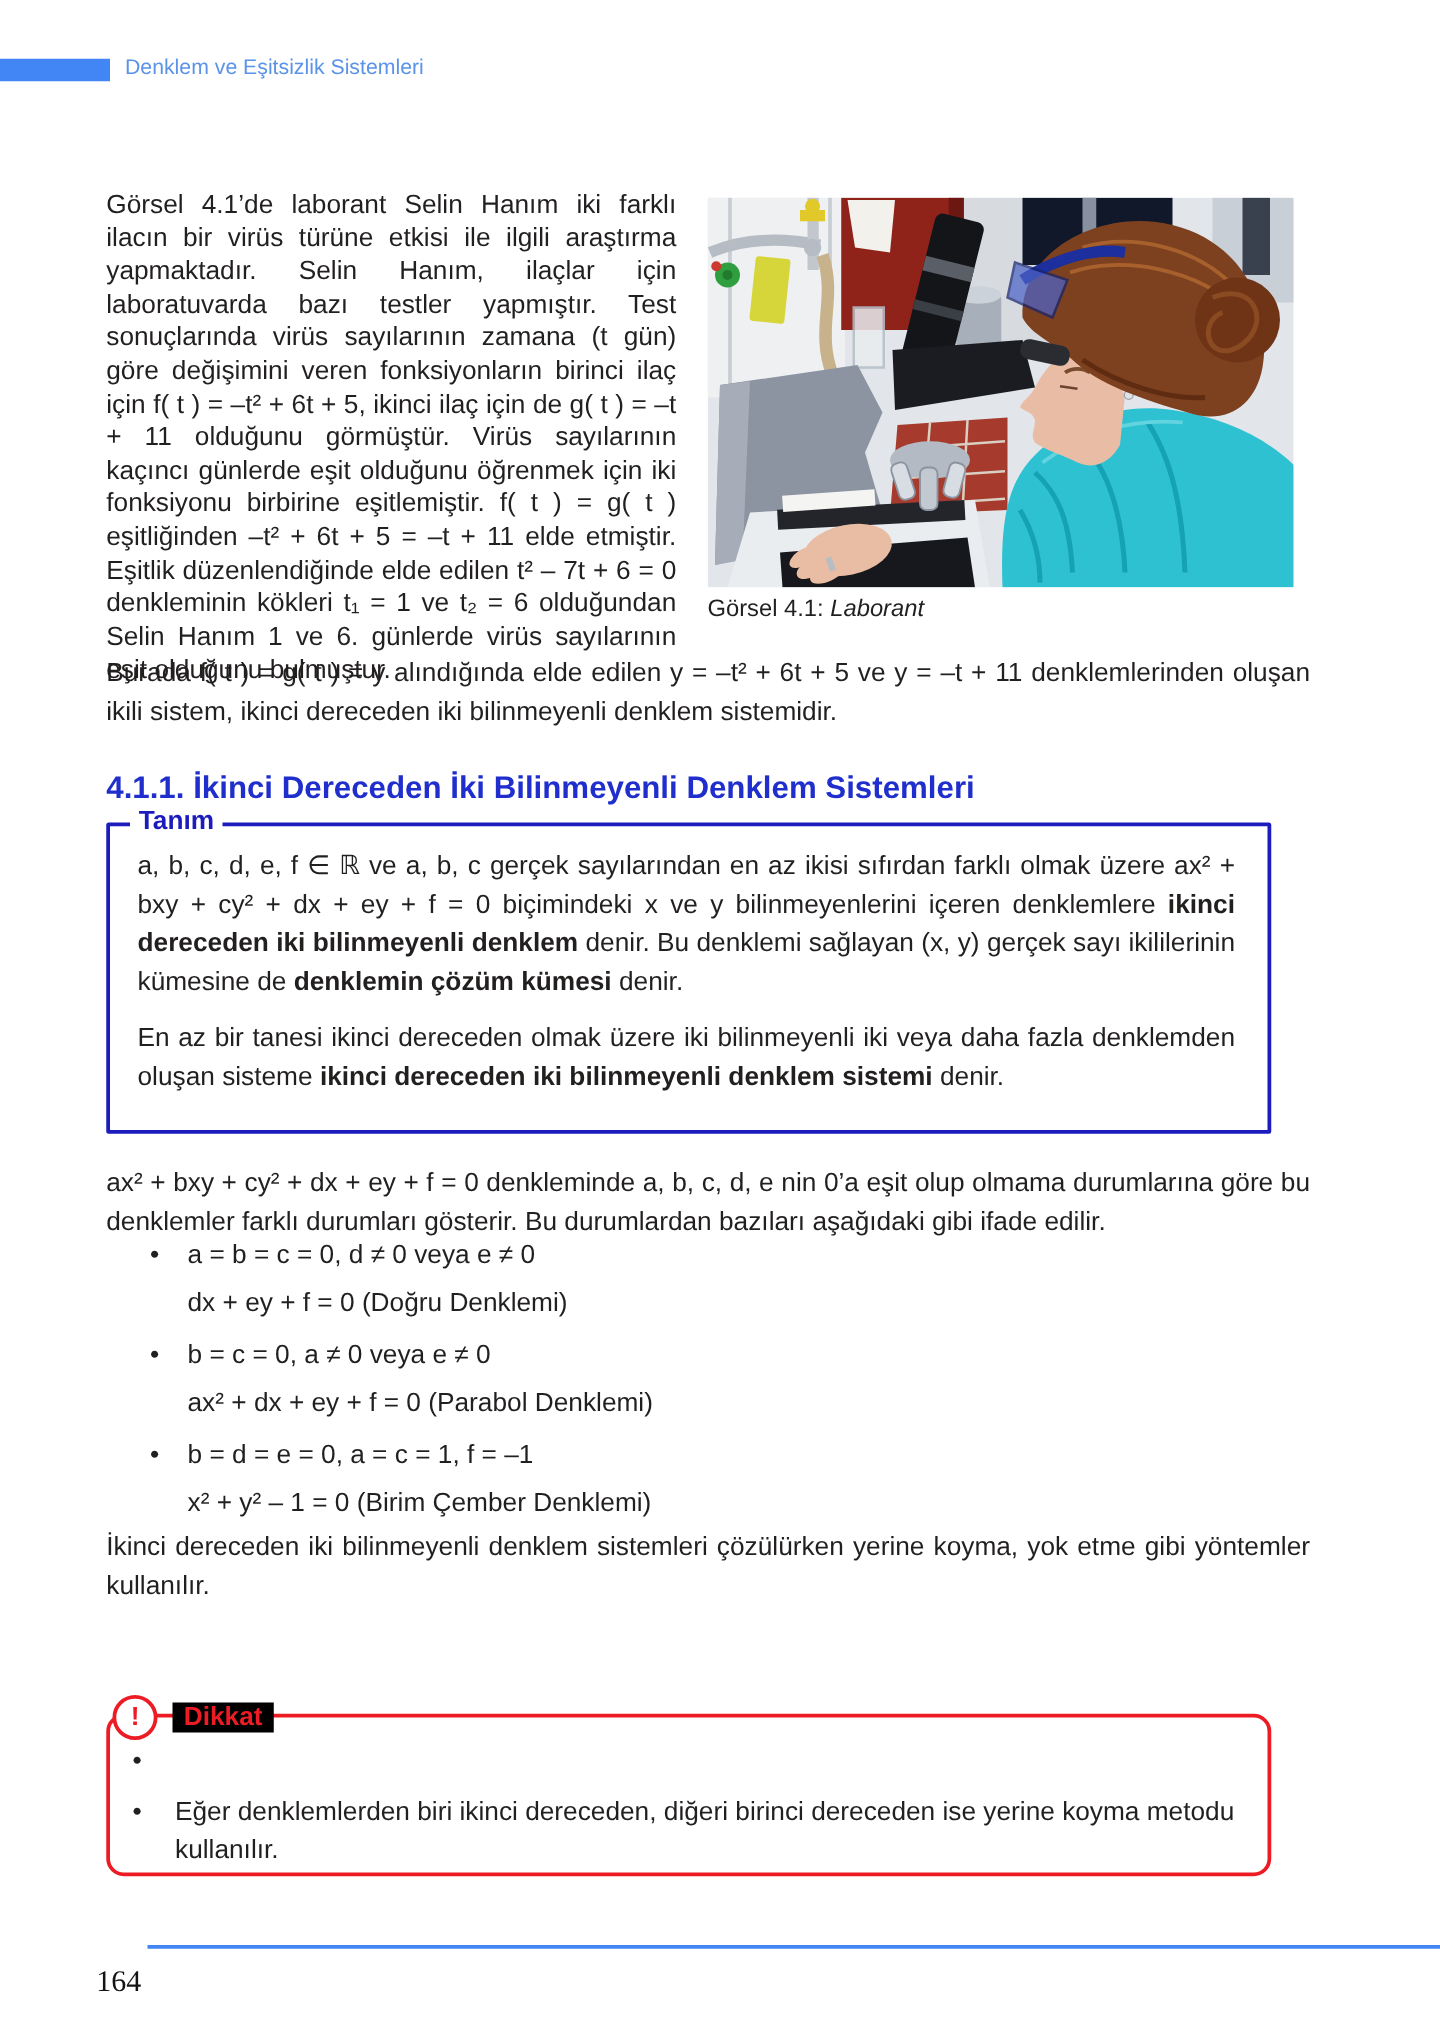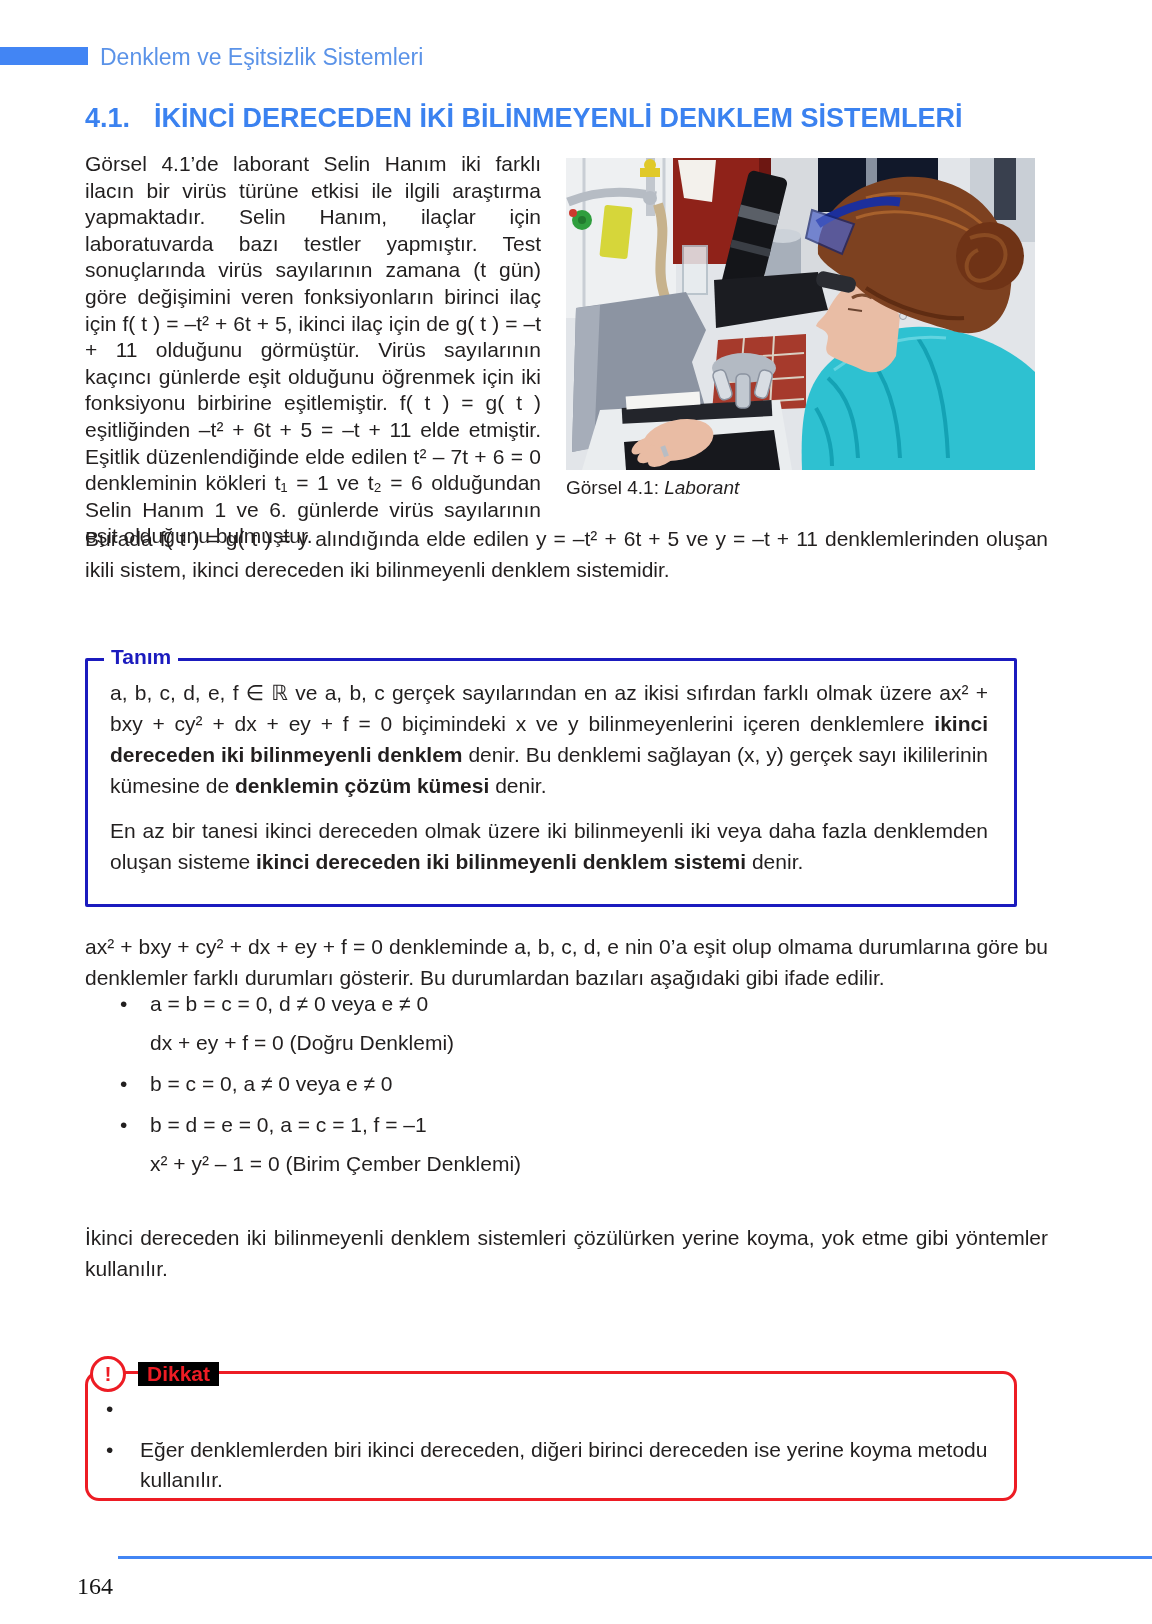--- a/index.html
+++ b/index.html
@@ -3,21 +3,21 @@
 <meta charset="utf-8">
 <style>
   html,body{margin:0;padding:0;background:#ffffff;}
   .page{
     position:relative;width:1152px;height:1624px;background:#ffffff;
     font-family:"Liberation Sans",sans-serif;color:#221f1f;overflow:hidden;
   }
   .abs{position:absolute;}
   
   .accent-bar{left:0;top:47px;width:88px;height:18px;background:#4285f4;}
-  .breadcrumb{left:100px;top:44px;font-size:23px;color:#5b93e8;}
+  .breadcrumb{left:100px;top:44px;font-size:17px;color:#5b93e8;}
   
   .h1{left:85px;top:103px;font-size:27px;font-weight:bold;color:#3b82f0;white-space:nowrap;}
   .h1 .num{margin-right:24px;}
   .h2{left:85px;top:616px;font-size:25px;font-weight:bold;color:#1f2ecc;white-space:nowrap;}
   
   .body-txt{font-size:21px;line-height:31px;text-align:justify;}
   .intro{left:85px;top:151px;width:456px;font-size:21px;line-height:26.6px;text-align:justify;}
   .p2{left:85px;top:523px;width:963px;}
   .p-after-box{left:85px;top:931px;width:963px;}
   .p-methods{left:85px;top:1222px;width:963px;}
@@ -55,23 +55,20 @@
   .footer-line{left:118px;top:1556px;width:1034px;height:3px;background:#4285f4;}
 </style>
 </head>
 <body>
 
 <div class="page">
 
   <div class="abs accent-bar"></div>
   <div class="abs breadcrumb">Denklem ve Eşitsizlik Sistemleri</div>
 
-  <div class="abs h1">
-    <span class="num">4.1.</span><span>İKİNCİ DERECEDEN İKİ BİLİNMEYENLİ DENKLEM SİSTEMLERİ</span>
-  </div>
 
   <div class="abs intro">Görsel 4.1’de laborant Selin Hanım iki farklı ilacın bir virüs türüne etkisi ile ilgili araştırma yapmaktadır. Selin Hanım, ilaçlar için laboratuvarda bazı testler yapmıştır. Test sonuçlarında virüs sayılarının zamana (t gün) göre değişimini veren fonksiyonların birinci ilaç için f( t ) = –t² + 6t + 5, ikinci ilaç için de g( t ) = –t + 11 olduğunu görmüştür. Virüs sayılarının kaçıncı günlerde eşit olduğunu öğrenmek için iki fonksiyonu birbirine eşitlemiştir. f( t ) = g( t ) eşitliğinden –t² + 6t + 5 = –t + 11 elde etmiştir. Eşitlik düzenlendiğinde elde edilen t² – 7t + 6 = 0 denkleminin kökleri t₁ = 1 ve t₂ = 6 olduğundan Selin Hanım 1 ve 6. günlerde virüs sayılarının eşit olduğunu bulmuştur.</div>
 
   <div class="abs photo">
     <svg width="469" height="312" viewBox="0 0 469 312" xmlns="http://www.w3.org/2000/svg">
 
       <rect width="469" height="312" fill="#e2e5e9"></rect>
       <rect x="0" y="0" width="110" height="160" fill="#eef0f2"></rect>
       <line x1="18" y1="0" x2="18" y2="150" stroke="#c9ced5" stroke-width="3"></line>
       <line x1="98" y1="0" x2="98" y2="150" stroke="#c9ced5" stroke-width="3"></line>
@@ -156,20 +153,24 @@
       <rect x="250" y="116" width="40" height="16" rx="7" fill="#2a2c32" transform="rotate(12 270 124)"></rect>
     </svg>
   </div>
   <div class="abs caption">
     <span class="lbl">Görsel 4.1:</span>
     <span class="it">Laborant</span>
   </div>
 
   <div class="abs body-txt p2">Burada f( t ) = g( t ) = y alındığında elde edilen y = –t² + 6t + 5  ve  y = –t + 11 denklemlerinden oluşan ikili sistem, ikinci dereceden iki bilinmeyenli denklem sistemidir.</div>
 
+  <div class="abs h2">
+    <span>4.1.1.</span>
+    <span>İkinci Dereceden İki Bilinmeyenli Denklem Sistemleri</span>
+  </div>
 
   <div class="abs def-box">
     <div class="def-legend">Tanım</div>
     <div class="def-content">
       <p><span>a, b, c, d, e, f ∈ ℝ  ve a, b, c gerçek sayılarından en az ikisi sıfırdan farklı olmak üzere ax² + bxy + cy² + dx + ey + f = 0 biçimindeki x ve y bilinmeyenlerini içeren denklemlere </span><span class="b">ikinci dereceden iki bilinmeyenli denklem</span><span> denir. Bu denklemi sağlayan (x, y) gerçek sayı ikililerinin kümesine de </span><span class="b">denklemin çözüm kümesi</span><span> denir.</span></p>
       <p><span>En az bir tanesi ikinci dereceden olmak üzere iki bilinmeyenli iki veya daha fazla denklemden oluşan sisteme </span><span class="b">ikinci dereceden iki bilinmeyenli denklem sistemi</span><span> denir.</span></p>
     </div>
   </div>
 
   <div class="abs body-txt p-after-box">ax² + bxy + cy² + dx + ey + f = 0 denkleminde a, b, c, d, e nin 0’a eşit olup olmama durumlarına göre bu denklemler farklı durumları gösterir. Bu durumlardan bazıları aşağıdaki gibi ifade edilir.</div>
@@ -180,20 +181,21 @@
           <span class="marker">•</span>
           <span>a = b = c = 0, d ≠ 0 veya e ≠ 0</span>
         </div>
       <div class="case-eq">dx + ey + f = 0 (Doğru Denklemi)</div>
     </div>
     <div class="case-item">
       <div class="case-cond">
           <span class="marker">•</span>
           <span>b = c = 0, a ≠ 0 veya e ≠ 0</span>
         </div>
+      <div class="case-eq">ax² + dx + ey + f = 0 (Parabol Denklemi)</div>
     </div>
     <div class="case-item">
       <div class="case-cond">
           <span class="marker">•</span>
           <span>b = d = e = 0, a = c = 1, f = –1</span>
         </div>
       <div class="case-eq">x² + y² – 1 = 0 (Birim Çember Denklemi)</div>
     </div>
   </div>
 

